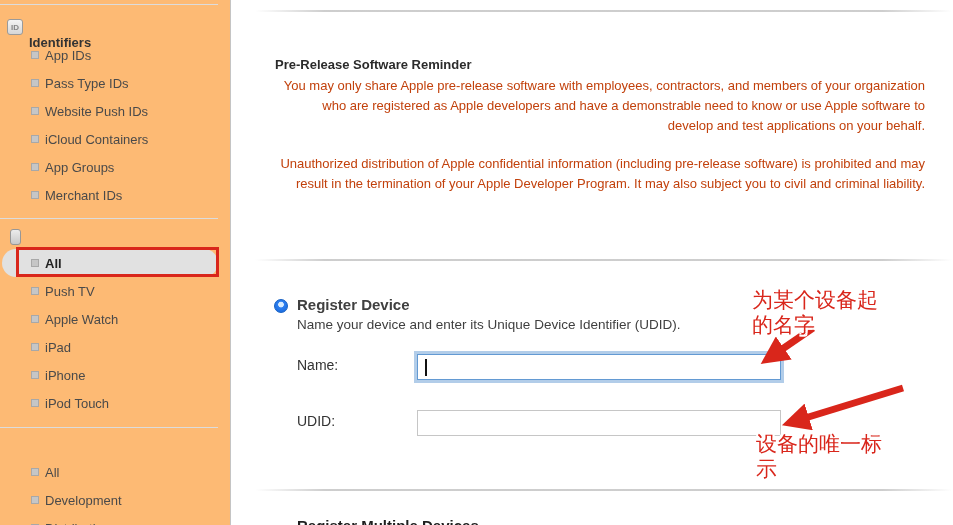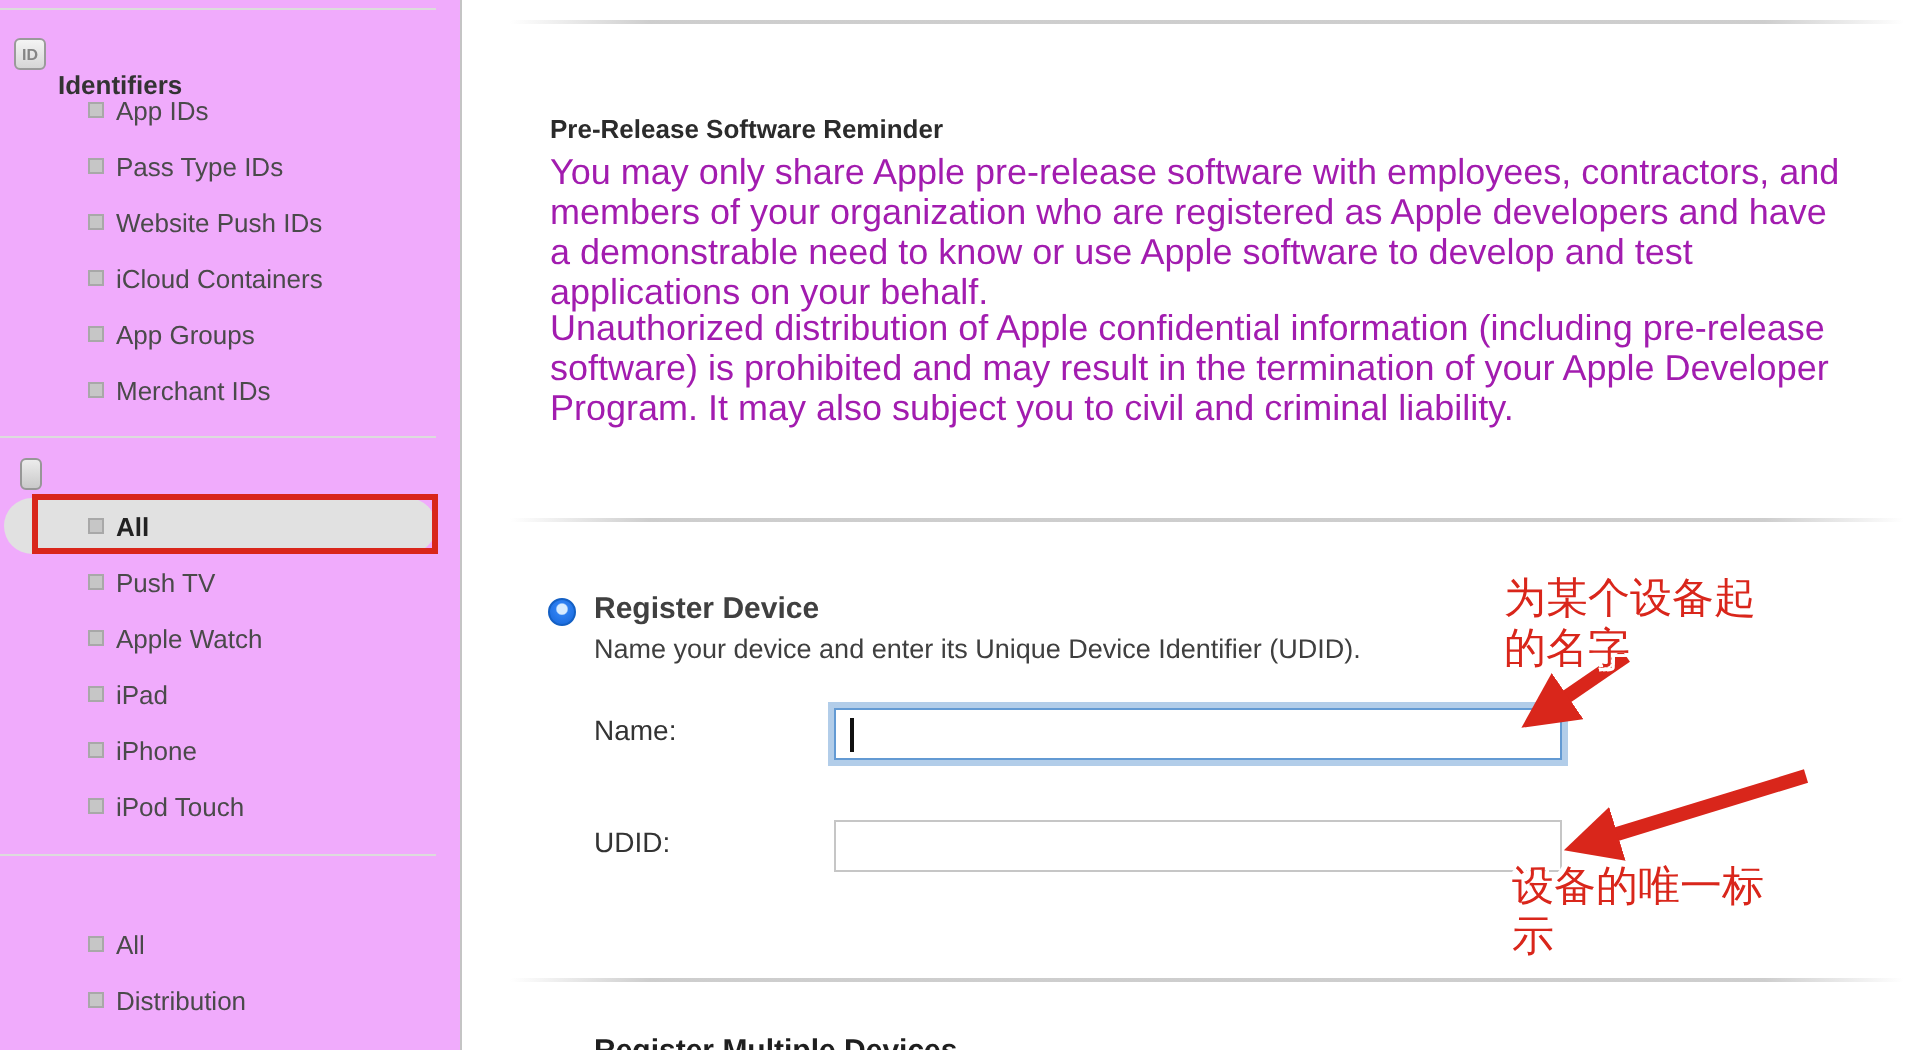--- a/index.html
+++ b/index.html
@@ -9,21 +9,21 @@
     position: relative; overflow: hidden;
     background: #fff;
     font-family: "Liberation Sans", sans-serif;
     -webkit-font-smoothing: antialiased;
   }
 
   
   .sidebar {
     position: absolute; left: 0; top: 0;
     width: 231px; height: 525px;
-    background: #f0abfc;
+    background: #fdba74;
     border-right: 1px solid #c4c4c4;
   }
   .sb-divider {
     position: absolute; left: 0; width: 218px; height: 1px;
     background: #dcdcdc;
   }
   .sb-header {
     position: absolute; left: 4px; height: 20px;
     display: flex; align-items: center;
   }
@@ -46,21 +46,21 @@
     width: 12px; height: 15px;
     border: 1px solid #999; background: linear-gradient(#fbfbfb, #e2e2e2);
     position: relative;
   }
   .icon-doc::after {
     content: ""; position: absolute; right: -1px; top: -1px;
     width: 0; height: 0;
     border-top: 5px solid #fff; border-left: 5px solid #b5b5b5;
   }
 
-  .sb-items { position: absolute; left: 16px; width: 278px; }
+  .sb-items { position: absolute; left: 3px; width: 278px; }
   .sb-item {
     height: 28px; display: flex; align-items: center;
     padding-left: 28px; font-size: 13px; color: #4a4a4a;
     cursor: pointer; position: relative; z-index: 2;
   }
   .sb-item.selected { font-weight: bold; color: #222; }
   .sb-bullet {
     width: 8px; height: 8px; margin-right: 6px; flex: 0 0 8px;
     background: #c6c6c6; border: 1px solid #a8a8a8;
   }
@@ -74,21 +74,21 @@
     background: linear-gradient(to right,
       rgba(205,205,205,0), rgba(203,203,203,0.95) 10%,
       rgba(203,203,203,0.95) 90%, rgba(205,205,205,0));
   }
   .reminder-title {
     position: absolute; left: 275px; top: 57px;
     font-size: 13px; font-weight: bold; color: #2b2b2b;
   }
   .para {
     position: absolute; left: 275px; width: 650px;
-    font-size: 18px; line-height: 20px; color: #a21caf;
+    font-size: 13px; line-height: 20px; color: #c2410c; text-align: right;
   }
 
   .radio {
     position: absolute; left: 274px; top: 299px;
     width: 14px; height: 14px; border-radius: 50%;
     background: radial-gradient(circle at 50% 38%, #d8ecff 0 2.5px, #2d7ff0 3.2px, #1565d8 100%);
     border: 1px solid #1460c4;
     cursor: pointer;
   }
   .register-title {
@@ -223,20 +223,24 @@
         <span>iPod Touch</span>
       </div>
   </div>
 
   <div class="sb-divider" style="top:427px"></div>
 
   <div class="sb-items" style="top:458px">
     <div class="sb-item">
         <span class="sb-bullet"></span>
         <span>All</span>
+      </div>
+    <div class="sb-item">
+        <span class="sb-bullet"></span>
+        <span>Development</span>
       </div>
     <div class="sb-item">
         <span class="sb-bullet"></span>
         <span>Distribution</span>
       </div>
   </div>
 </div>
 
 <div class="divider" style="left:255px; top:10px; width:697px;"></div>
 

